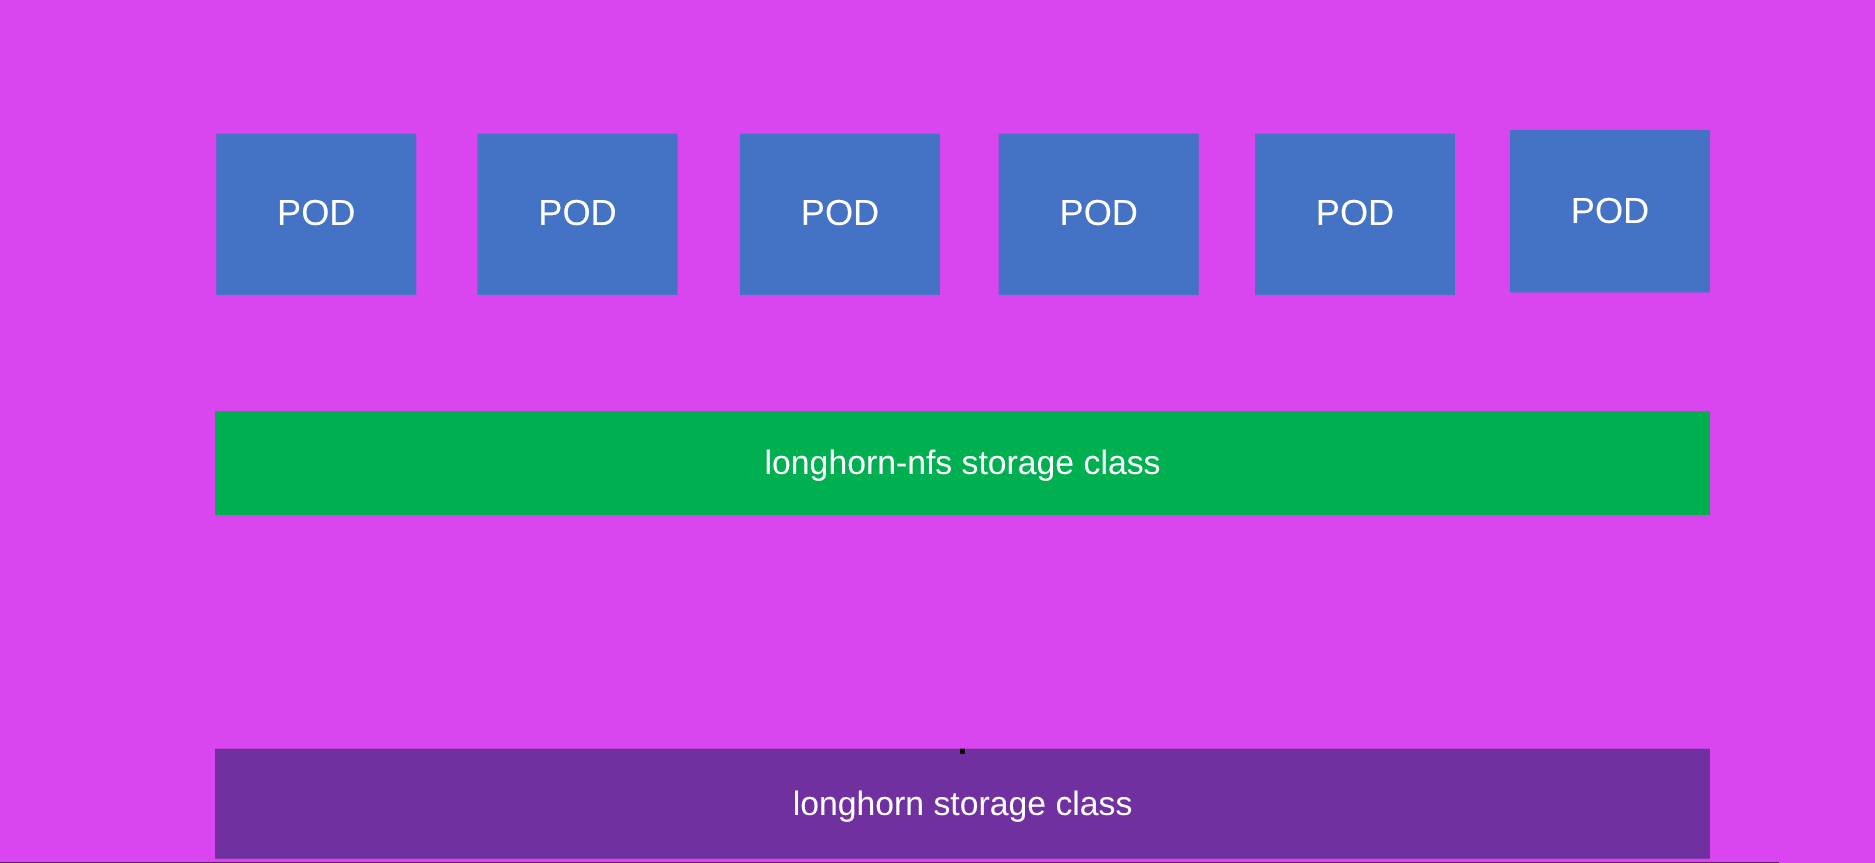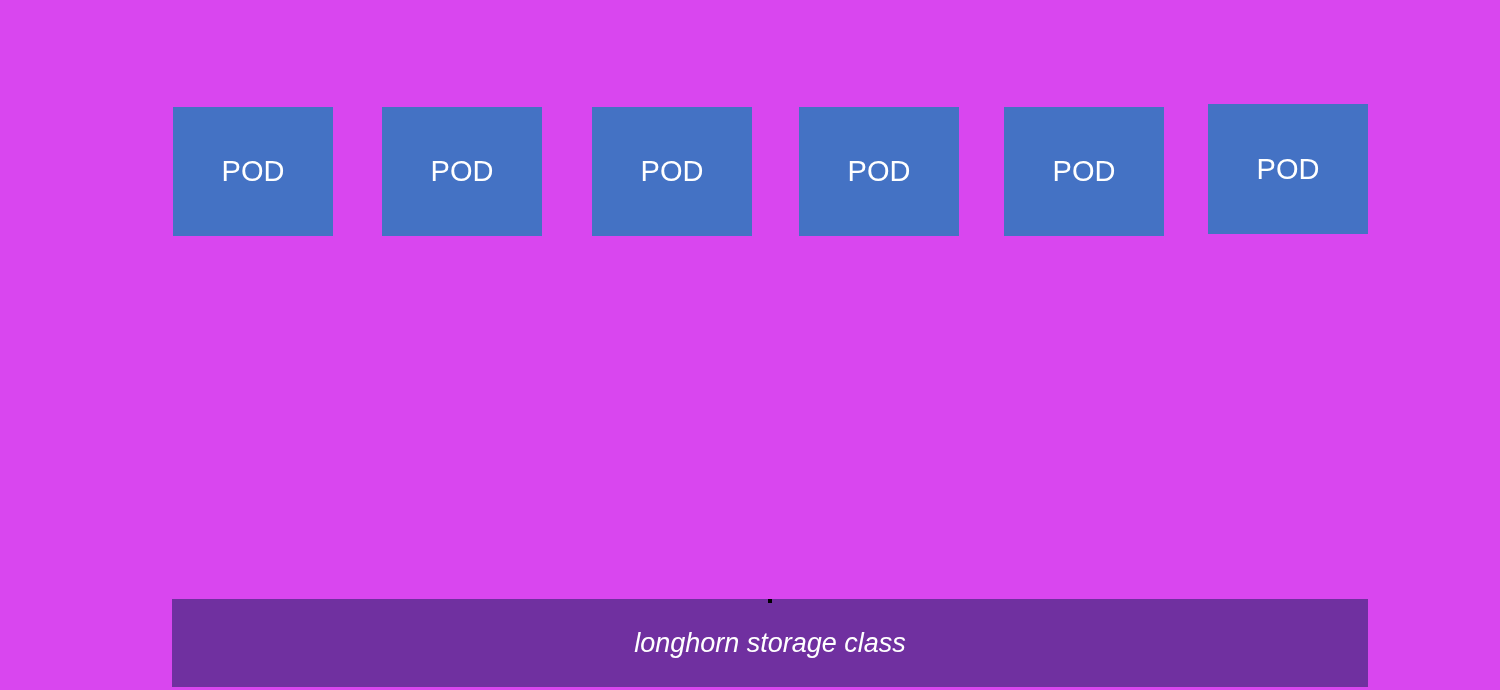--- a/index.html
+++ b/index.html
@@ -40,21 +40,21 @@
     width: 1196px;
     display: flex;
     align-items: center;
     justify-content: center;
     color: #ffffff;
     font-size: 27px;
     font-weight: 400;
   }
   .layer-1 { top: 329px; height: 83px; }
   .layer-2 { top: 464px; height: 85px; }
-  .layer-3 { top: 599px; height: 88px; font-style: italic; }
+  .layer-3 { top: 599px; height: 88px; }
 
   
   .has-notch::before {
     content: "";
     position: absolute;
     top: 0;
     left: 50%;
     transform: translateX(-50%);
     width: 4px;
     height: 4px;
@@ -78,19 +78,22 @@
   <div class="pod" style="background-color: rgb(68, 114, 196);">
     <span>POD</span>
   </div>
   <div class="pod" style="background-color: rgb(68, 114, 196);">
     <span>POD</span>
   </div>
   <div class="pod" style="background-color: rgb(68, 114, 196);">
     <span>POD</span>
   </div>
 
+  <div class="layer layer-1" style="background-color: rgb(0, 176, 80);">
+    <span>longhorn-nfs storage class</span>
+  </div>
 
 
   <div class="layer layer-3 has-notch" style="background-color: rgb(112, 48, 160);">
     <span>longhorn storage class</span>
   </div>
 
 </div>
 
 </body></html>

